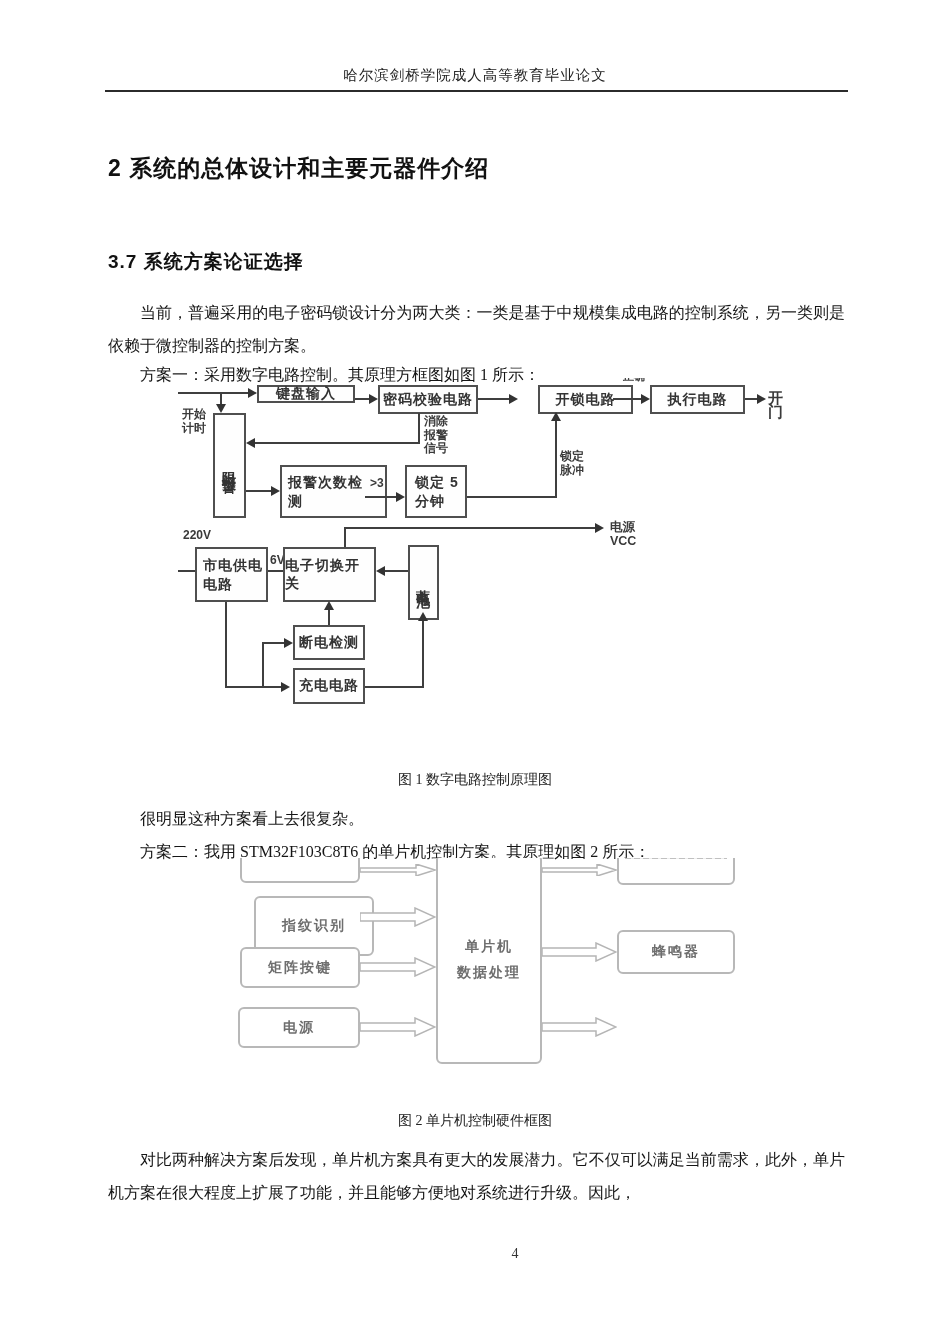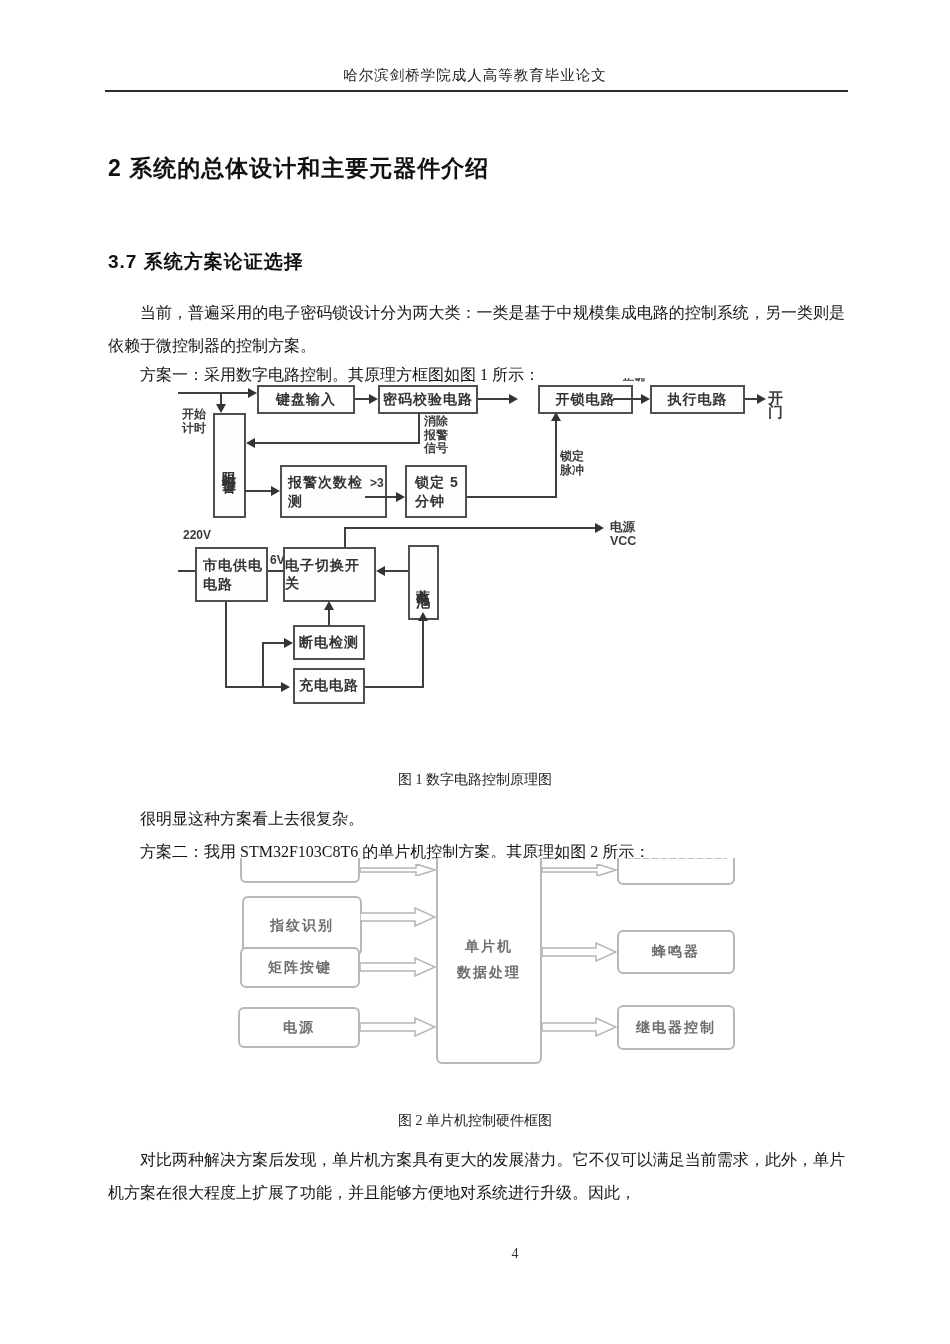--- a/index.html
+++ b/index.html
@@ -65,21 +65,21 @@
   <div class="abs h2">3.7  系统方案论证选择</div>
 
   <div class="abs para p1">当前，普遍采用的电子密码锁设计分为两大类：一类是基于中规模集成电路的控制系统，另一类则是依赖于微控制器的控制方案。</div>
   <div class="abs para p2">方案一：采用数字电路控制。其原理方框图如图 1 所示：</div>
   <div class="abs para p3">很明显这种方案看上去很复杂。</div>
   <div class="abs para p4">方案二：我用 STM32F103C8T6 的单片机控制方案。其原理如图 2 所示：</div>
   <div class="abs para p5">对比两种解决方案后发现，单片机方案具有更大的发展潜力。它不仅可以满足当前需求，此外，单片机方案在很大程度上扩展了功能，并且能够方便地对系统进行升级。因此，</div>
 
   <div class="abs" style="left:0;top:0;width:0;height:0;">
 
-    <div class="abs d1box" style="left:257px;top:385px;width:98px;height:29px;">键盘输入</div>
+    <div class="abs d1box" style="left:257px;top:385px;width:98px;height:18px;">键盘输入</div>
     <div class="abs d1box" style="left:378px;top:385px;width:100px;height:29px;font-family:Liberation Mono, monospace;">密码校验电路</div>
     <div class="abs d1box" style="left:538px;top:385px;width:95px;height:29px;">开锁电路</div>
     <div class="abs d1box" style="left:650px;top:385px;width:95px;height:29px;">执行电路</div>
     <div class="abs d1lbl" style="left:768px;top:391px;font-size:15px;">开门</div>
     <div class="abs clip" style="left:618px;top:378px;width:32px;height:8px;">
       <span>正确</span>
     </div>
 
     <div class="abs d1lbl pre" style="left:182px;top:408px;width:28px;">开始
 计时</div>
@@ -156,32 +156,31 @@
     <div class="abs ln" style="left:365px;top:686px;width:59px;height:2px;"></div>
     <div class="abs ln" style="left:422px;top:621px;width:2px;height:67px;"></div>
     <div class="abs ah ah-u" style="left:418px;top:612px;"></div>
   </div>
 
   <div class="abs caption cap1">图  1 数字电路控制原理图</div>
 
   <div class="abs fig2">
 
     <div class="d2box" style="left:2px;top:-8px;width:120px;height:33px;"></div>
-    <div class="d2box" style="left:4px;top:38px;width:120px;height:60px;text-align:center;">指纹识别</div>
+    <div class="d2box" style="left:16px;top:38px;width:120px;height:60px;text-align:center;">指纹识别</div>
     <div class="d2box" style="left:2px;top:89px;width:120px;height:41px;">矩阵按键</div>
     <div class="d2box" style="left:0px;top:149px;width:122px;height:41px;">电源</div>
 
     <div class="d2box pre" style="left:198px;top:-4px;width:106px;height:210px;line-height:26px;">单片机
 数据处理</div>
 
     <div class="d2box" style="left:379px;top:-8px;width:118px;height:35px;">
       <div class="smudge"></div>
     </div>
     <div class="d2box" style="left:379px;top:72px;width:118px;height:44px;">蜂鸣器</div>
-    <div class="d2box" style="left:379px;top:147px;width:118px;height:45px;">继电器控制</div>
 
     <svg class="barrow" style="left:122px;top:6px;" width="76" height="12" viewBox="0 0 76 12">
         <polygon points="0,4 56,4 56,0 75,6 56,12 56,8 0,8" fill="#ffffff" stroke="#b5b5b5" stroke-width="1.5"></polygon>
       </svg>
     <svg class="barrow" style="left:122px;top:49px;" width="76" height="20" viewBox="0 0 76 20">
         <polygon points="0,6 55,6 55,1 75,10 55,19 55,14 0,14" fill="#ffffff" stroke="#b5b5b5" stroke-width="1.5"></polygon>
       </svg>
     <svg class="barrow" style="left:122px;top:99px;" width="76" height="20" viewBox="0 0 76 20">
         <polygon points="0,6 55,6 55,1 75,10 55,19 55,14 0,14" fill="#ffffff" stroke="#b5b5b5" stroke-width="1.5"></polygon>
       </svg>

